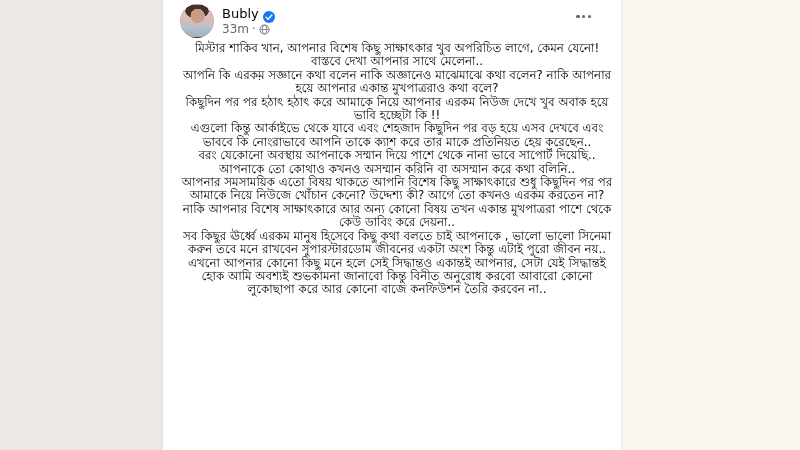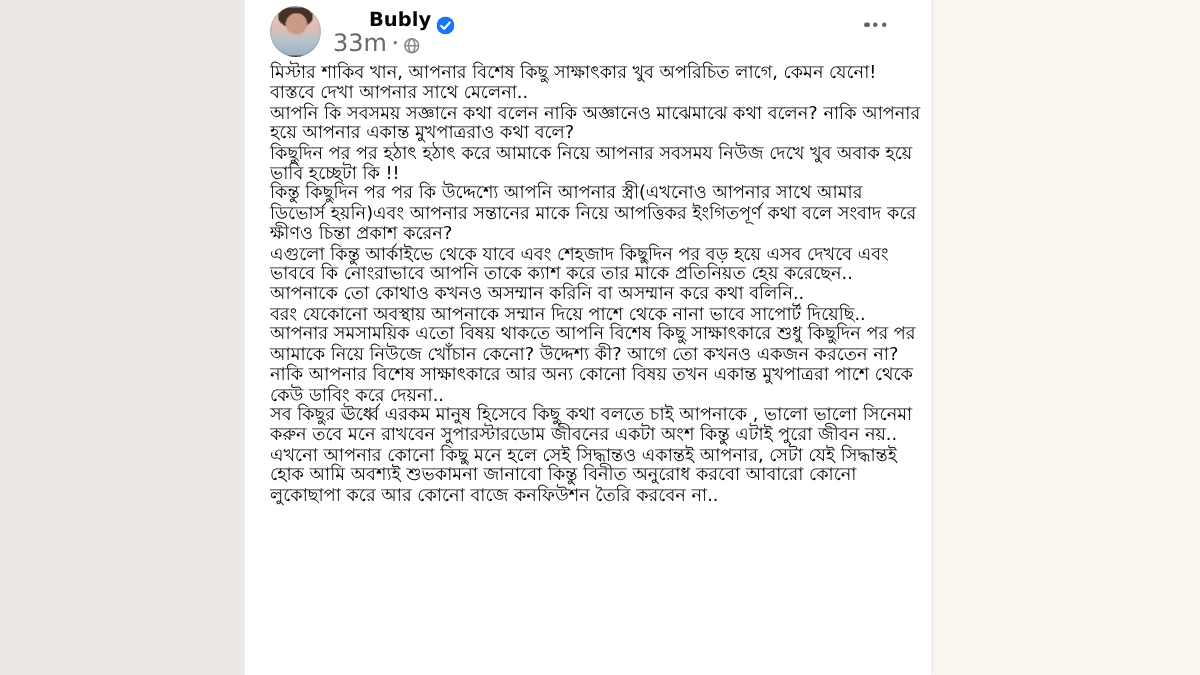--- a/index.html
+++ b/index.html
@@ -35,27 +35,27 @@
     background:
       radial-gradient(circle at 52% 34%, #c99d85 0%, #c99d85 26%, rgba(0,0,0,0) 27%),
       radial-gradient(ellipse 62% 38% at 50% 20%, #46302a 0%, #46302a 58%, rgba(0,0,0,0) 59%),
       linear-gradient(180deg, #e9cac4 0%, #ddbcb6 42%, #b3c2cc 72%, #9db1bf 100%);
     border: 1px solid rgba(0,0,0,0.08);
     cursor: pointer;
   }
   .header-texts { margin-left: 8px; padding-top: 3px; }
   .name-row { display: flex; align-items: center; gap: 4px; }
   .author-name {
-    font-size: 13px; font-weight: 700; color: #050505;
-    line-height: 15px; cursor: pointer; margin-left: 24px;
+    font-size: 13px; font-weight: 400; color: #050505;
+    line-height: 15px; cursor: pointer;
   }
   .verified-badge { width: 12px; height: 12px; display: inline-block; }
   .meta-row {
     display: flex; align-items: center; gap: 3px;
-    font-size: 16px; color: #65676b; line-height: 14px;
+    font-size: 12px; color: #65676b; line-height: 14px;
     margin-top: 1px;
   }
   .meta-row .timestamp { cursor: pointer; }
   .globe-icon { width: 11px; height: 11px; display: inline-block; margin-top: 1px; }
 
   .menu-button {
     position: absolute; right: 12px; top: 8px;
     display: flex; gap: 2.5px; align-items: center;
     padding: 4px; border-radius: 4px; cursor: pointer;
   }
@@ -66,21 +66,21 @@
 
   
   .post-body {
     margin-top: 2px;
     color: #050505;
     font-size: 11.8px;
     line-height: 13.4px;
     width: 434px;
     word-break: break-word;
   }
-  .post-body p { margin: 0; }
+  .post-body p { margin: 0; text-align: center; }
 </style>
 </head>
 <body>
 
 <div class="page">
   <div class="bg-right"></div>
 
   <div class="post-card">
 
     <div class="post-header">
@@ -111,26 +111,25 @@
 
       <div class="menu-button">
         <span class="dot"></span>
         <span class="dot"></span>
         <span class="dot"></span>
       </div>
     </div>
 
     <div class="post-body">
       <p>মিস্টার শাকিব খান, আপনার বিশেষ কিছু সাক্ষাৎকার খুব অপরিচিত লাগে, কেমন যেনো! বাস্তবে দেখা আপনার সাথে মেলেনা..</p>
-      <p>আপনি কি সবসময় সজ্ঞানে কথা বলেন নাকি অজ্ঞানেও মাঝেমাঝে কথা বলেন? নাকি আপনার হয়ে আপনার একান্ত মুখপাত্ররাও কথা বলে?</p>
-      <p>কিছুদিন পর পর হঠাৎ হঠাৎ করে আমাকে নিয়ে আপনার সবসময নিউজ দেখে খুব অবাক হয়ে ভাবি হচ্ছেটা কি !!</p>
-      <p>কিন্তু কিছুদিন পর পর কি উদ্দেশ্যে আপনি আপনার স্ত্রী(এখনোও আপনার সাথে আমার ডিভোর্স হয়নি)এবং আপনার সন্তানের মাকে নিয়ে আপত্তিকর ইংগিতপূর্ণ কথা বলে সংবাদ করে ক্ষীণও চিন্তা প্রকাশ করেন?</p>
+      <p>আপনি কি এরকম় সজ্ঞানে কথা বলেন নাকি অজ্ঞানেও মাঝেমাঝে কথা বলেন? নাকি আপনার হয়ে আপনার একান্ত মুখপাত্ররাও কথা বলে?</p>
+      <p>কিছুদিন পর পর হঠাৎ হঠাৎ করে আমাকে নিয়ে আপনার এরকম নিউজ দেখে খুব অবাক হয়ে ভাবি হচ্ছেটা কি !!</p>
       <p>এগুলো কিন্তু আর্কাইভে থেকে যাবে এবং শেহজাদ কিছুদিন পর বড় হয়ে এসব দেখবে এবং ভাববে কি নোংরাভাবে আপনি তাকে ক্যাশ করে তার মাকে প্রতিনিয়ত হেয় করেছেন..</p>
+      <p>বরং যেকোনো অবস্থায় আপনাকে সম্মান দিয়ে পাশে থেকে নানা ভাবে সাপোর্ট দিয়েছি..</p>
       <p>আপনাকে তো কোথাও কখনও অসম্মান করিনি বা অসম্মান করে কথা বলিনি..</p>
-      <p>বরং যেকোনো অবস্থায় আপনাকে সম্মান দিয়ে পাশে থেকে নানা ভাবে সাপোর্ট দিয়েছি..</p>
-      <p>আপনার সমসাময়িক এতো বিষয় থাকতে আপনি বিশেষ কিছু সাক্ষাৎকারে শুধু কিছুদিন পর পর আমাকে নিয়ে নিউজে খোঁচান কেনো? উদ্দেশ্য কী? আগে তো কখনও একজন করতেন না? নাকি আপনার বিশেষ সাক্ষাৎকারে আর অন্য কোনো বিষয় তখন একান্ত মুখপাত্ররা পাশে থেকে কেউ ডাবিং করে দেয়না..</p>
+      <p>আপনার সমসাময়িক এতো বিষয় থাকতে আপনি বিশেষ কিছু সাক্ষাৎকারে শুধু কিছুদিন পর পর আমাকে নিয়ে নিউজে খোঁচান কেনো? উদ্দেশ্য কী? আগে তো কখনও এরকম করতেন না? নাকি আপনার বিশেষ সাক্ষাৎকারে আর অন্য কোনো বিষয় তখন একান্ত মুখপাত্ররা পাশে থেকে কেউ ডাবিং করে দেয়না..</p>
       <p>সব কিছুর ঊর্ধ্বে এরকম মানুষ হিসেবে কিছু কথা বলতে চাই আপনাকে , ভালো ভালো সিনেমা করুন তবে মনে রাখবেন সুপারস্টারডোম জীবনের একটা অংশ কিন্তু এটাই পুরো জীবন নয়..</p>
       <p>এখনো আপনার কোনো কিছু মনে হলে সেই সিদ্ধান্তও একান্তই আপনার, সেটা যেই সিদ্ধান্তই হোক আমি অবশ্যই শুভকামনা জানাবো কিন্তু বিনীত অনুরোধ করবো আবারো কোনো লুকোছাপা করে আর কোনো বাজে কনফিউশন তৈরি করবেন না..</p>
 
     </div>
 
   </div>
 </div>
 
 </body></html>

